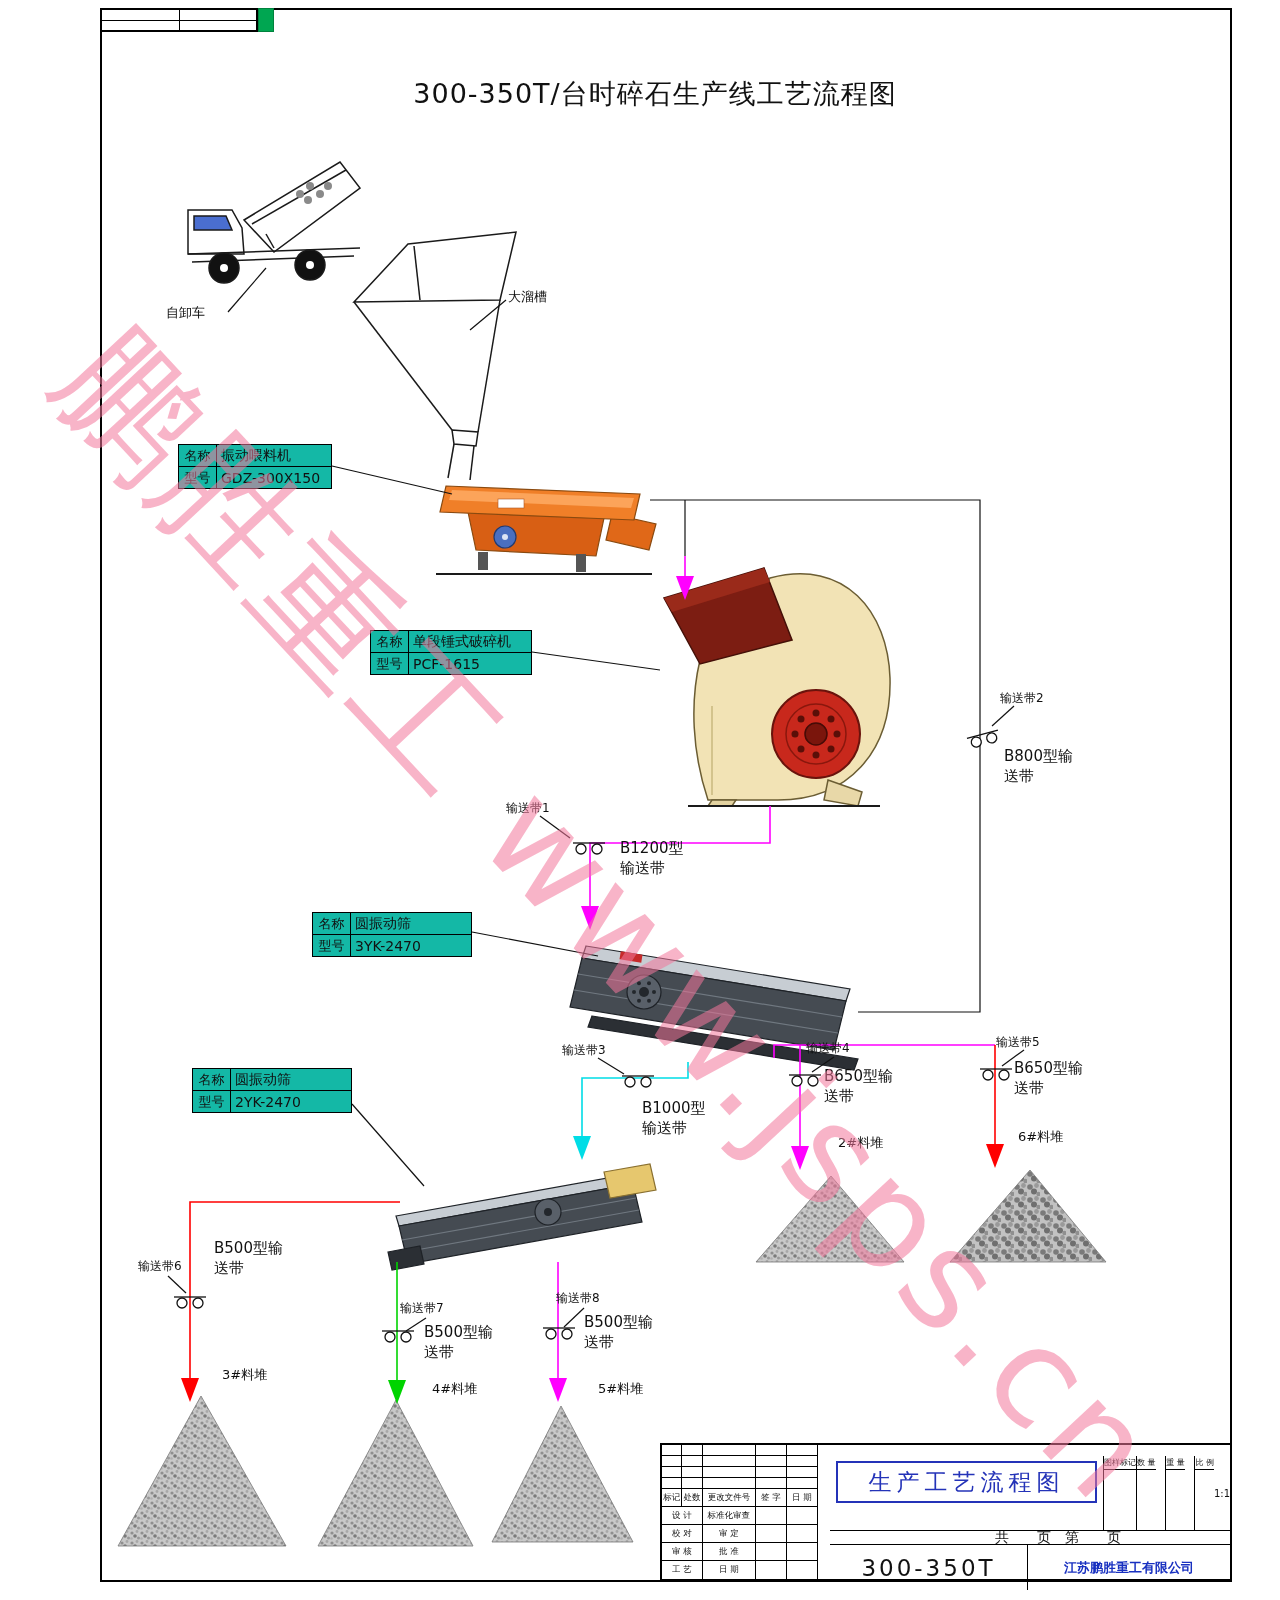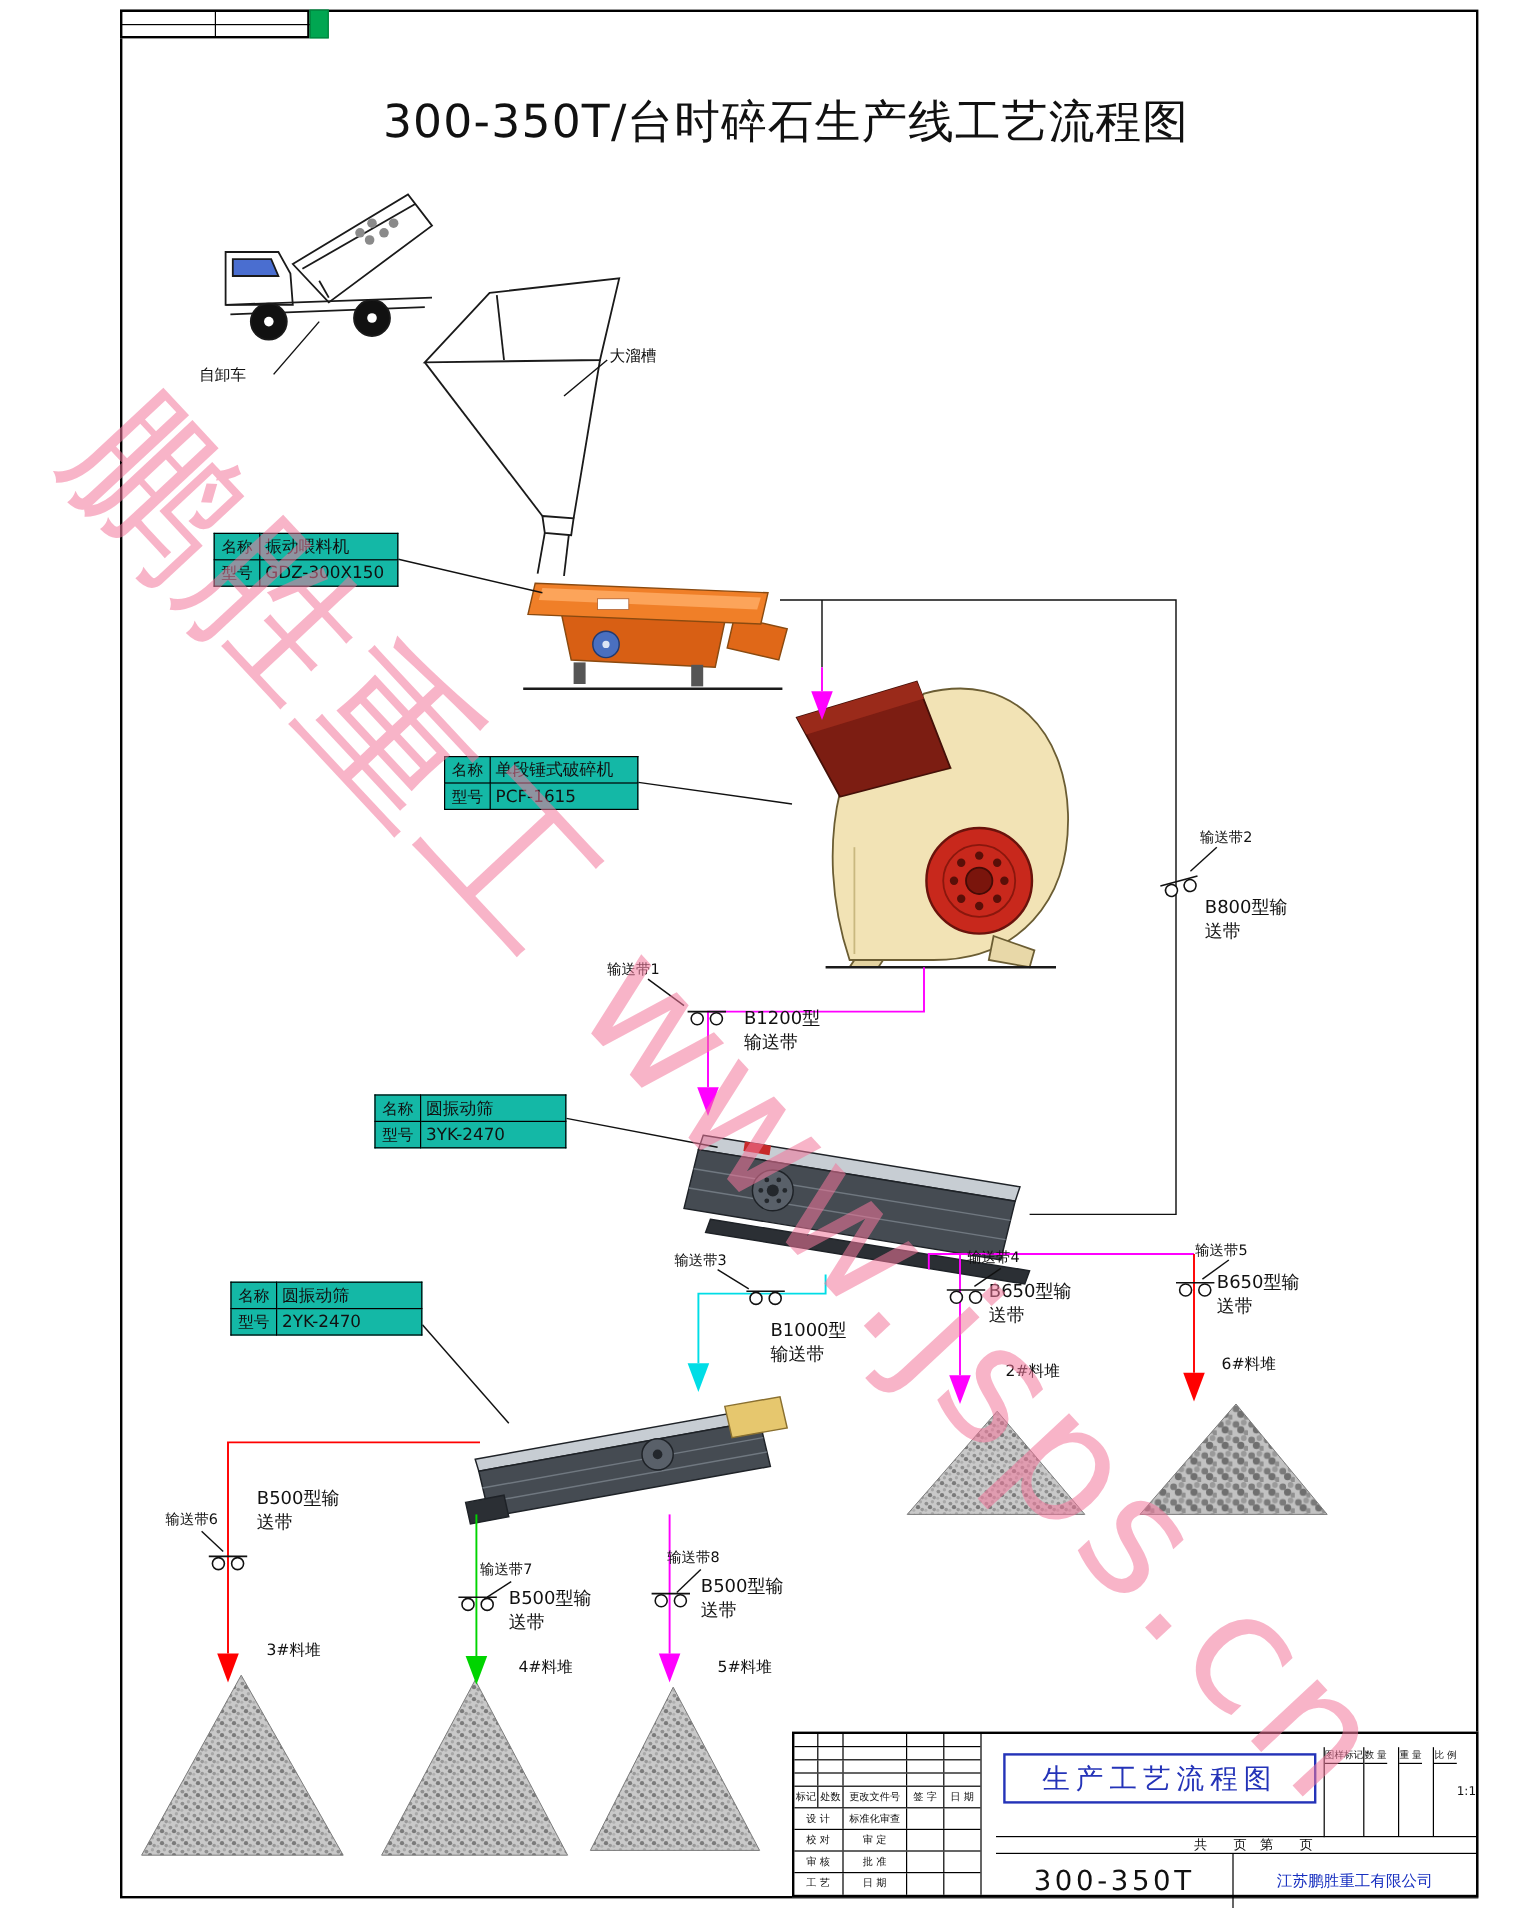--- a/index.html
+++ b/index.html
@@ -6,21 +6,21 @@
   html,body{background:#ffffff}
   body{width:1280px;height:1600px;position:relative;font-family:"DejaVu Sans","Liberation Sans",sans-serif;color:#111}
   .page{position:absolute;left:0;top:0;width:1280px;height:1600px;overflow:hidden;background:#fff}
   .frame{position:absolute;left:100px;top:8px;width:1132px;height:1574px;border:2px solid #000;z-index:1}
   .corner-box{position:absolute;left:100px;top:8px;width:158px;height:24px;border:2px solid #000;background:#fff;z-index:4;display:flex}
   .corner-box .c1{width:78px;border-right:1px solid #000;height:100%}
   .corner-box .c2{flex:1;height:100%}
   .corner-hline{position:absolute;left:100px;top:20px;width:158px;border-top:1px solid #000;z-index:5}
   .green-tab{position:absolute;left:258px;top:8px;width:16px;height:24px;background:#00a651;border:1px solid #00823d;z-index:4}
   #gfx{position:absolute;left:0;top:0;z-index:2}
-  .title{position:absolute;left:300px;top:76px;width:710px;text-align:center;font-size:38px;letter-spacing:1px;color:#111;z-index:5;white-space:nowrap}
+  .title{position:absolute;left:300px;top:76px;width:710px;text-align:center;font-size:27px;letter-spacing:1px;color:#111;z-index:5;white-space:nowrap}
   .wm{position:absolute;left:150px;top:290px;font-size:138px;letter-spacing:6px;color:rgba(242,118,155,0.55);transform:rotate(47deg);transform-origin:0 0;white-space:nowrap;z-index:20;pointer-events:none}
   .lbl{position:absolute;font-size:13px;z-index:5;white-space:nowrap}
   .cvtag{position:absolute;font-size:12px;z-index:5;white-space:nowrap}
   .cvspec{position:absolute;font-size:15px;line-height:1.35;z-index:5;width:72px}
   .pile-lbl{position:absolute;font-size:13px;z-index:5;white-space:nowrap}
   .eqbox{position:absolute;border-collapse:collapse;background:#14b8a6;z-index:6;table-layout:fixed}
   .eqbox td{border:1px solid #000;height:22px;padding:0 4px;white-space:nowrap;overflow:hidden}
   .eqbox td.k{width:38px;text-align:center;font-size:13px}
   .eqbox td.v{font-size:14px}
   
@@ -34,23 +34,23 @@
   .tb-left .tb-row:last-child{border-bottom:none}
   .tb-right{position:absolute;left:168px;top:11px;width:400px;height:134px}
   .tb-name-cell{position:absolute;left:0;top:0;width:274px;height:75px;border-right:1px solid #000;border-bottom:1px solid #000}
   .tb-name-box{position:absolute;left:6px;top:5px;right:6px;height:42px;border:2px solid #2433b8;color:#2433b8;display:flex;align-items:center;justify-content:center;font-size:23px;letter-spacing:5px;white-space:nowrap}
   .tb-cols{position:absolute;left:274px;top:0;width:126px;height:75px;border-bottom:1px solid #000;display:flex}
   .tb-col{flex:1;border-right:1px solid #000;display:flex;flex-direction:row}
   .tb-col:last-child{border-right:none}
   .tb-col .sp{height:47px;border-bottom:1px solid #000}
   .tb-col .lb{height:14px;border-bottom:1px solid #000;display:flex;align-items:center;justify-content:center;font-size:8px;white-space:nowrap;overflow:hidden}
   .tb-col .vl{flex:1;display:flex;align-items:center;justify-content:center;font-size:10px}
-  .tb-pages{position:absolute;left:0;top:75px;width:400px;height:14px;border-bottom:1px solid #000;font-size:11px;display:flex;align-items:center;padding-left:165px;white-space:nowrap}
+  .tb-pages{position:absolute;left:0;top:75px;width:400px;height:14px;border-bottom:1px solid #000;font-size:14px;display:flex;align-items:center;padding-left:165px;white-space:nowrap}
   .tb-no{position:absolute;left:0;top:89px;width:198px;height:45px;border-right:1px solid #000;display:flex;align-items:center;justify-content:center;font-size:23px;letter-spacing:3px;white-space:nowrap}
-  .tb-company{position:absolute;left:198px;top:89px;width:202px;height:45px;display:flex;align-items:center;justify-content:center;font-size:13px;font-weight:400;color:#1830c0;white-space:nowrap}
+  .tb-company{position:absolute;left:198px;top:89px;width:202px;height:45px;display:flex;align-items:center;justify-content:center;font-size:13px;font-weight:700;color:#1830c0;white-space:nowrap}
 </style>
 </head>
 <body>
 
 <div class="page">
 
   <div class="frame"></div>
   <div class="corner-box">
       <div class="c1"></div>
       <div class="c2"></div>

